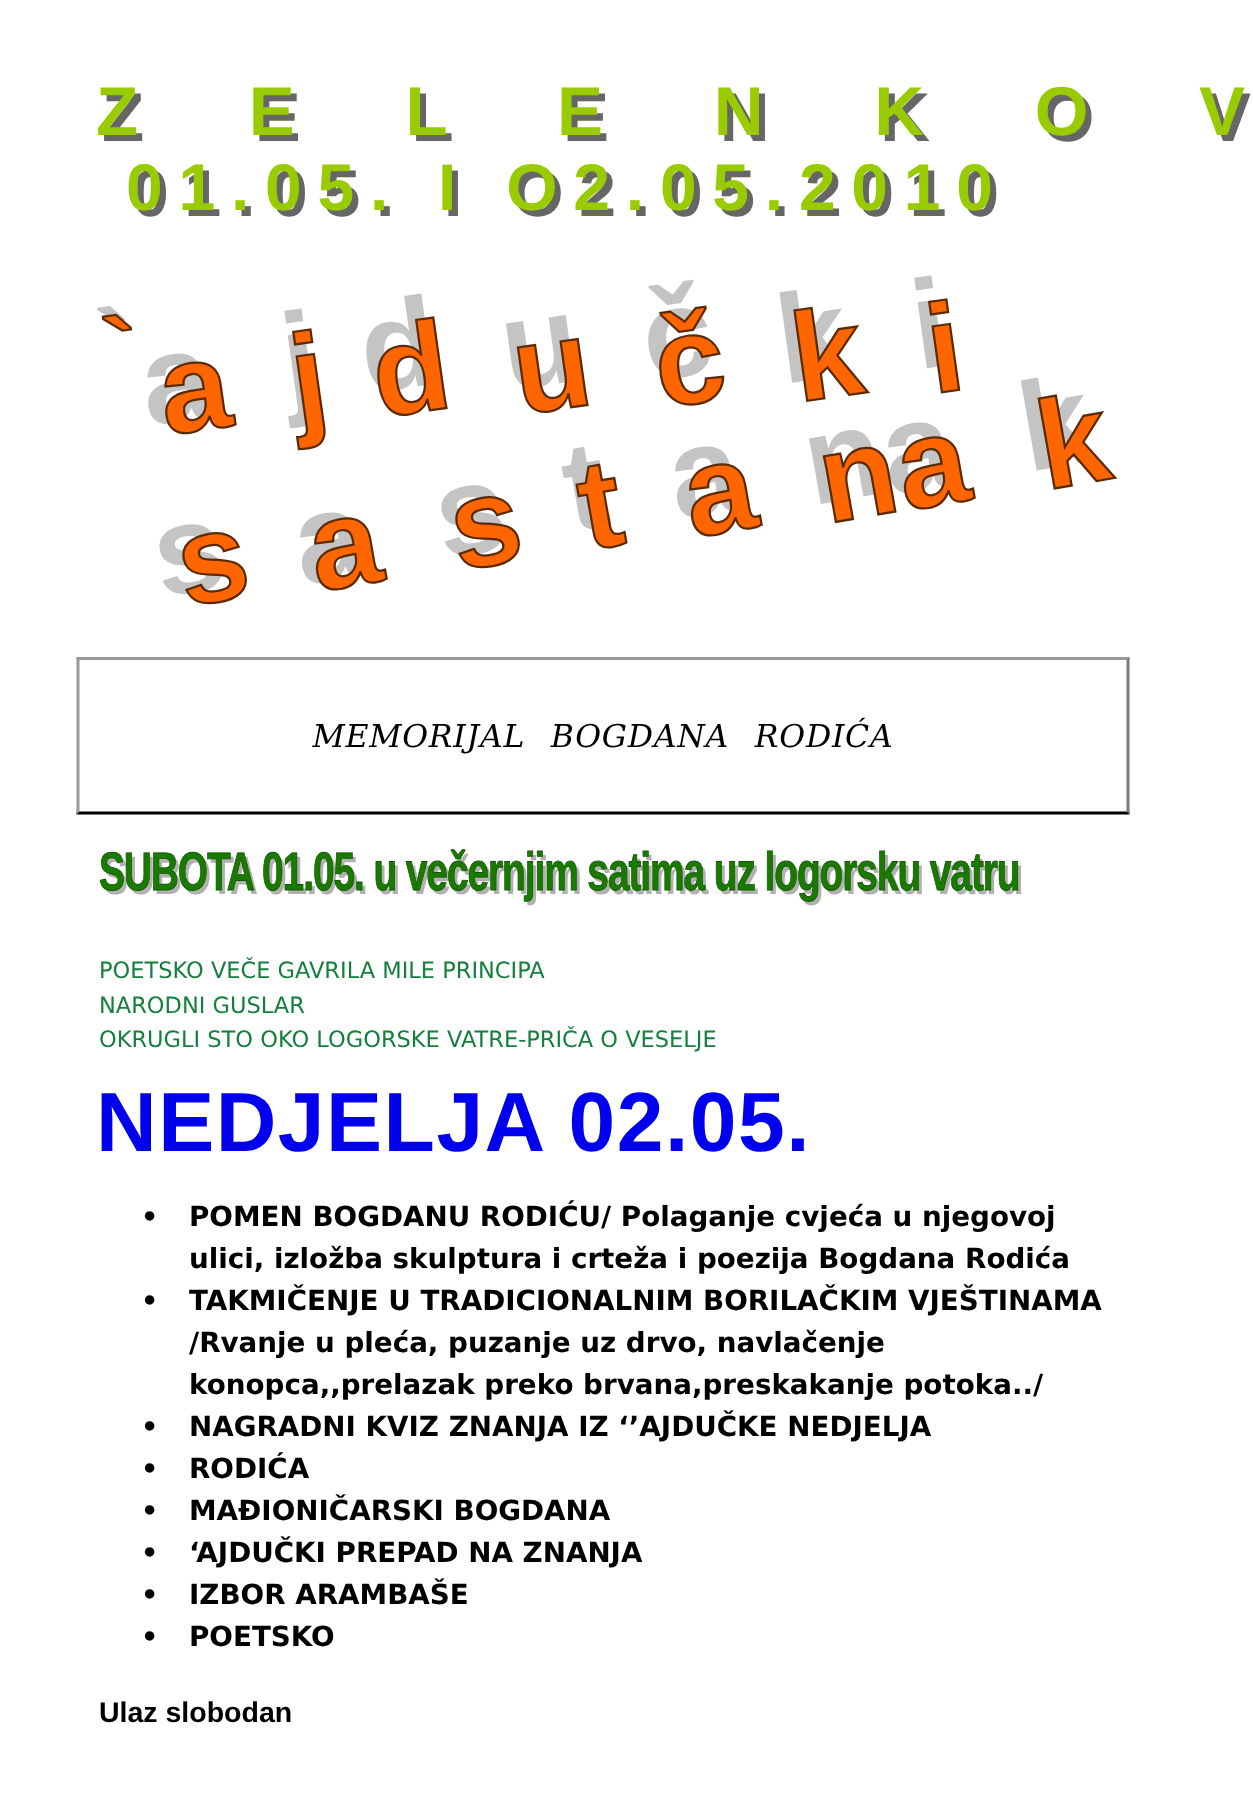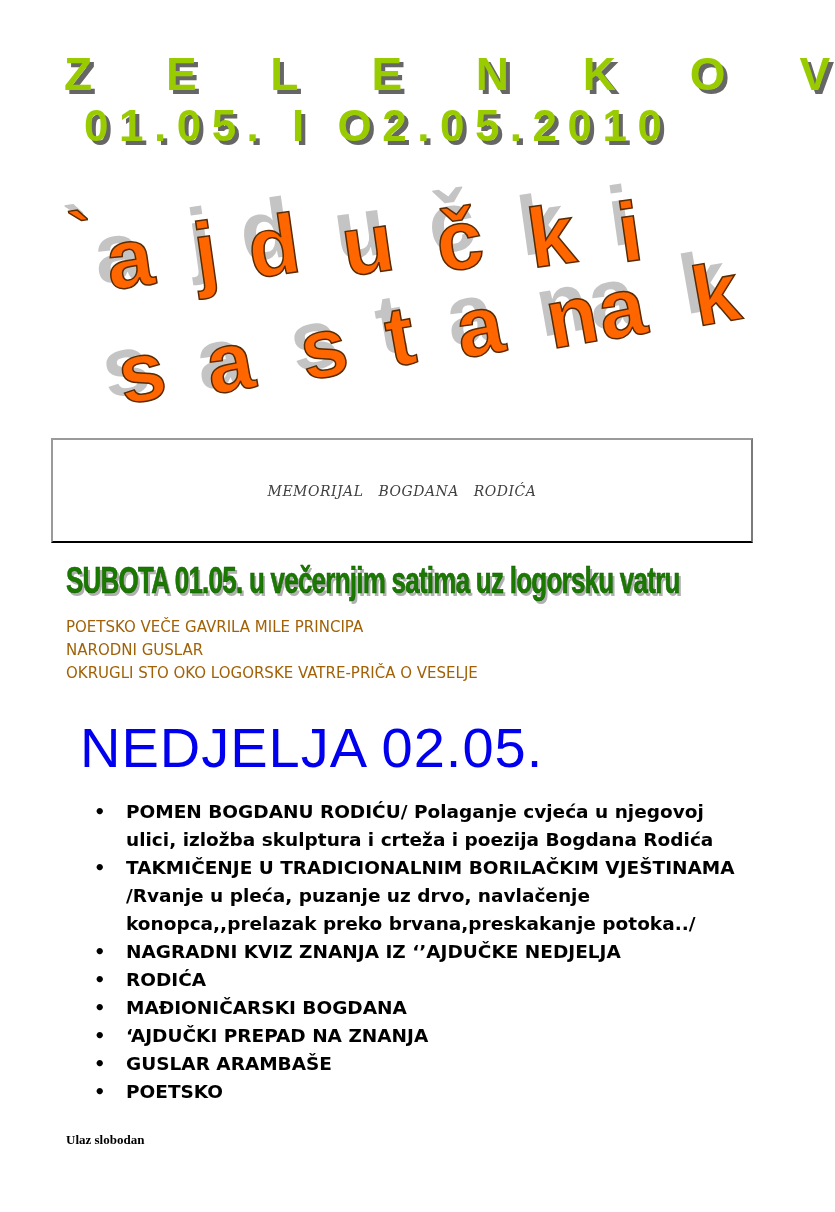--- a/index.html
+++ b/index.html
@@ -40,22 +40,22 @@
       left: 51px; top: 438px;
       width: 698px; height: 101px;
       border: 2px solid #9a9a9a;
       border-bottom-color: #000000;
       border-right-color: #7a7a7a;
       display: flex; align-items: center; justify-content: center;
     }
     .memorial-text {
       font-family: "DejaVu Serif", serif;
       font-style: italic;
-      font-size: 14px;
-      color: #404040;
+      font-size: 21px;
+      color: #000000;
       word-spacing: 10px;
       letter-spacing: 0.5px;
     }
 
     .subota {
       position: absolute;
       left: 66px; top: 560px;
       font-family: "Liberation Sans", sans-serif;
       font-weight: bold;
       font-size: 36px;
@@ -63,39 +63,38 @@
       text-shadow: 3px 3px 0 #b0b0b0;
       transform: scaleX(0.72);
       transform-origin: left top;
       white-space: nowrap;
       letter-spacing: -1px;
       -webkit-text-stroke: 0.6px #0f5a00;
     }
 
     .poetry {
       position: absolute;
-      left: 66px; top: 616px;
+      left: 66px; top: 636px;
       font-family: "DejaVu Sans", sans-serif;
       font-size: 15px;
       line-height: 23px;
-      color: #a16207;
+      color: #15803d;
     }
     .poetry div { white-space: nowrap; }
 
     .nedjelja {
       position: absolute;
       left: 64px; top: 716px;
       font-family: "Liberation Sans", sans-serif;
-      font-weight: normal;
+      font-weight: bold;
       font-size: 56px;
       color: #0000ee;
       letter-spacing: 1px;
       white-space: nowrap;
       line-height: 64px;
-      margin-left: 16px;
     }
 
     .program {
       position: absolute;
       left: 92px; top: 798px;
       margin: 0; padding: 0;
       list-style: none;
       font-family: "DejaVu Sans", sans-serif;
       font-weight: bold;
       font-size: 18.5px;
@@ -106,23 +105,23 @@
     .program li { position: relative; padding-left: 34px; }
     .program .bullet {
       position: absolute; left: 2px; top: 0;
       font-size: 18px;
     }
     .program .item-text { display: block; white-space: pre-line; }
 
     .ulaz {
       position: absolute;
       left: 66px; top: 1132px;
-      font-family: Liberation Serif, serif;
-      font-weight: bold;
-      font-size: 13px;
+      font-family: Liberation Sans, sans-serif;
+      font-weight: bold;
+      font-size: 19px;
       color: #000;
     }
   </style>
 </head>
 <body>
 
 <div>
 
   <div class="title-line title1">Z E L E N K O V A C</div>
   <div class="title-line title2">01.05. I O2.05.2010</div>
@@ -203,21 +202,21 @@
     <li>
       <span class="bullet">•</span>
       <span class="item-text">MAĐIONIČARSKI BOGDANA</span>
     </li>
     <li>
       <span class="bullet">•</span>
       <span class="item-text">‘AJDUČKI PREPAD NA  ZNANJA</span>
     </li>
     <li>
       <span class="bullet">•</span>
-      <span class="item-text">GUSLAR ARAMBAŠE</span>
+      <span class="item-text">IZBOR ARAMBAŠE</span>
     </li>
     <li>
       <span class="bullet">•</span>
       <span class="item-text">POETSKO</span>
     </li>
   </ul>
 
   <div class="ulaz">Ulaz slobodan</div>
 </div>
 

